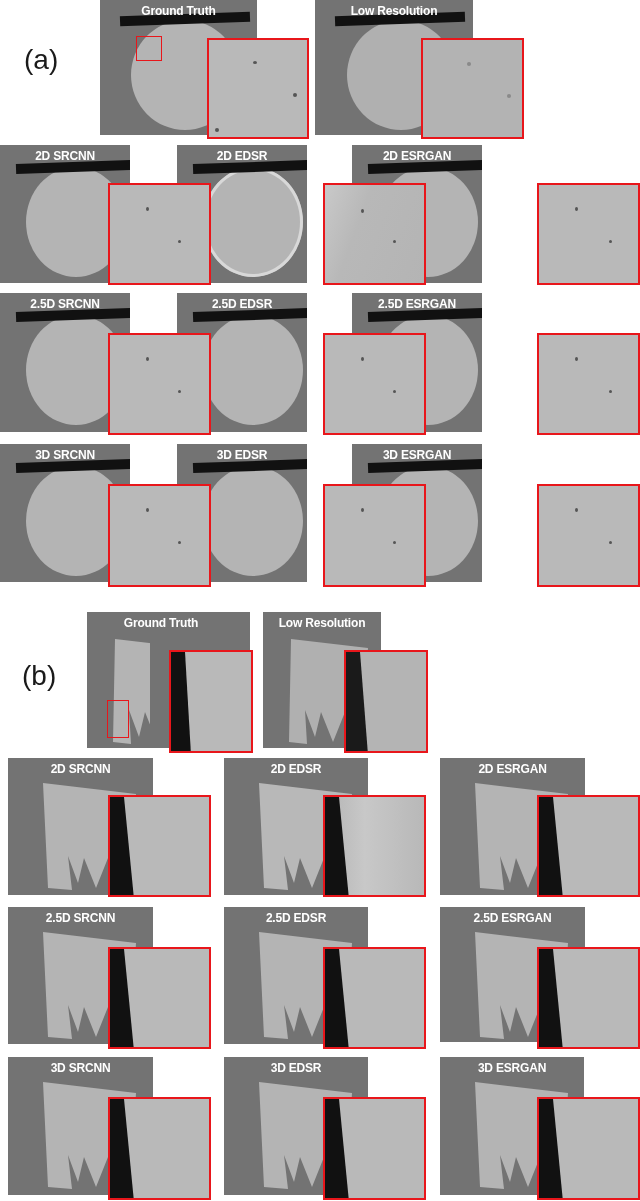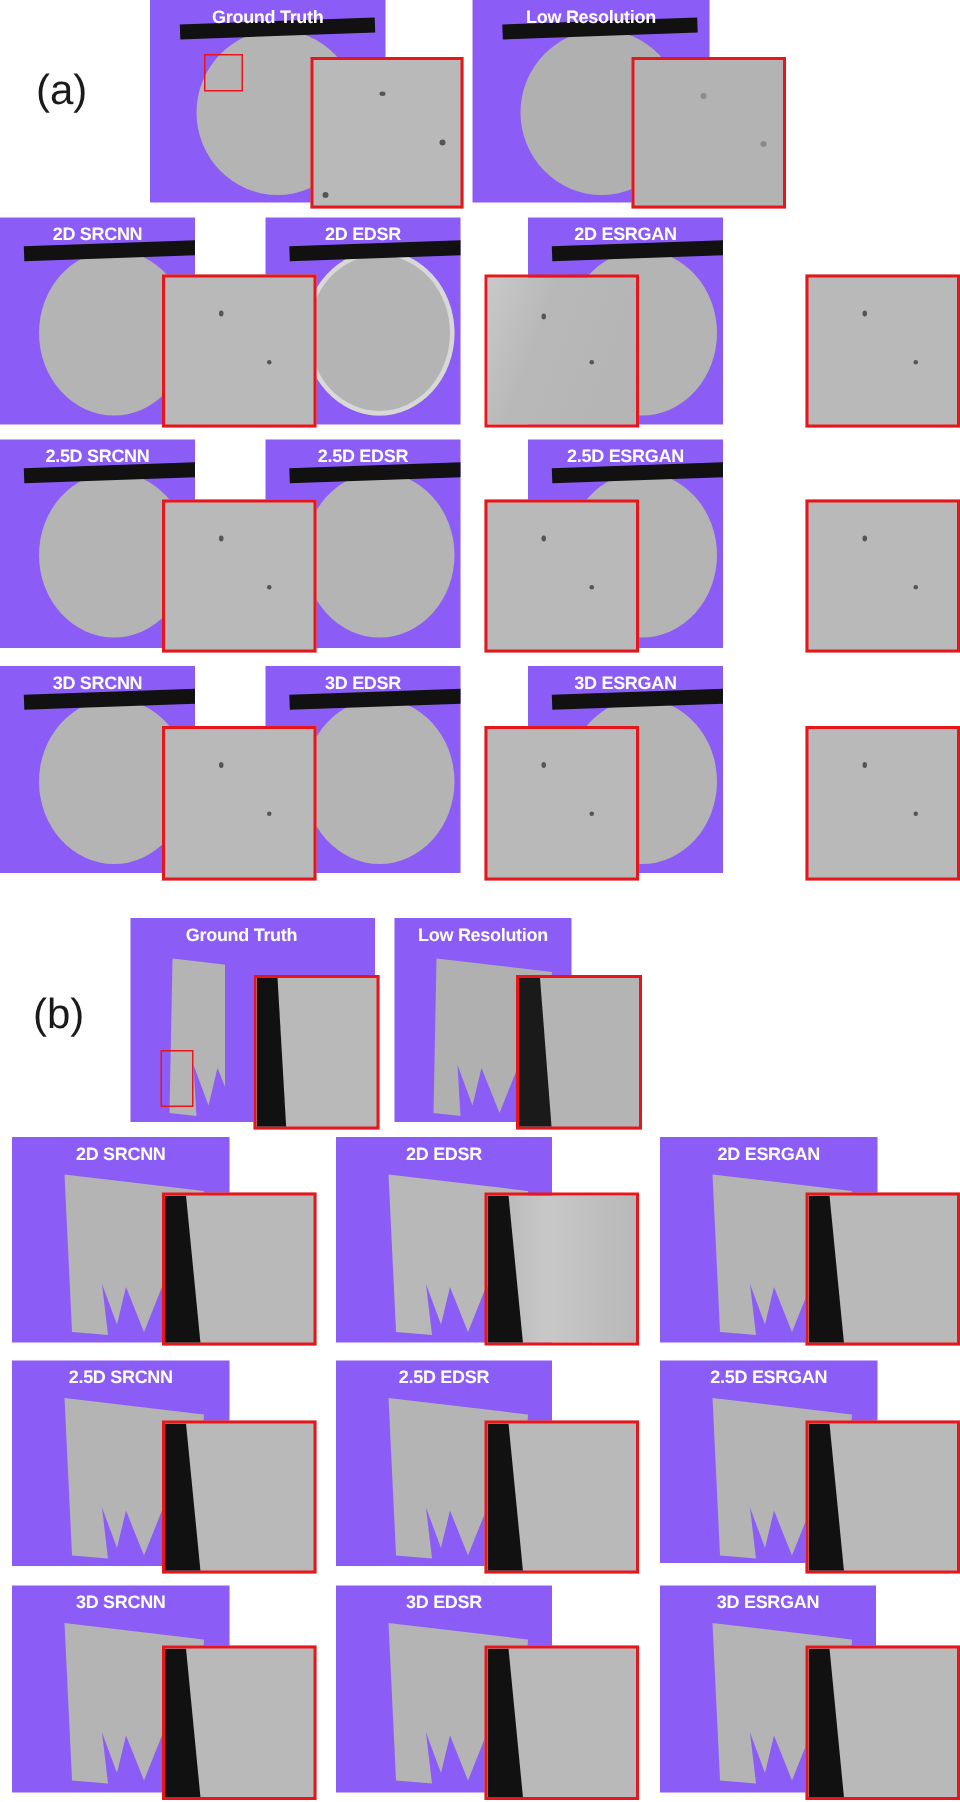--- a/index.html
+++ b/index.html
@@ -1,19 +1,19 @@
 <!DOCTYPE html>
 <html><head>
 <meta charset="utf-8">
 <style>
   html, body { margin:0; padding:0; background:#ffffff; }
   body { width:640px; height:1201px; position:relative; overflow:hidden;
          font-family:"Liberation Sans", "DejaVu Sans", sans-serif; }
   .part-label { position:absolute; font-size:28px; color:#1a1a1a; font-family:"Liberation Sans", sans-serif; }
-  .panel { position:absolute; background:#8b5cf6; overflow:hidden; }
+  .panel { position:absolute; background:#737373; overflow:hidden; }
   .panel-title { position:absolute; top:4px; left:0; right:0; text-align:center;
                  color:#ffffff; font-weight:bold; font-size:12px; letter-spacing:-0.2px;
                  font-family:"Liberation Sans", sans-serif; z-index:3; }
   .inset { position:absolute; border:2px solid #e8161b; box-sizing:border-box; overflow:hidden; z-index:4;
            background:#b9b9b9; }
   .roi-box { position:absolute; border:1px solid #e8161b; box-sizing:border-box; z-index:3; }
   
   .disc { position:absolute; background:#b4b4b4; border-radius:50%; }
   .disc-cut { position:absolute; background:#111111; }
   .dot { position:absolute; background:#555; border-radius:50%; }

